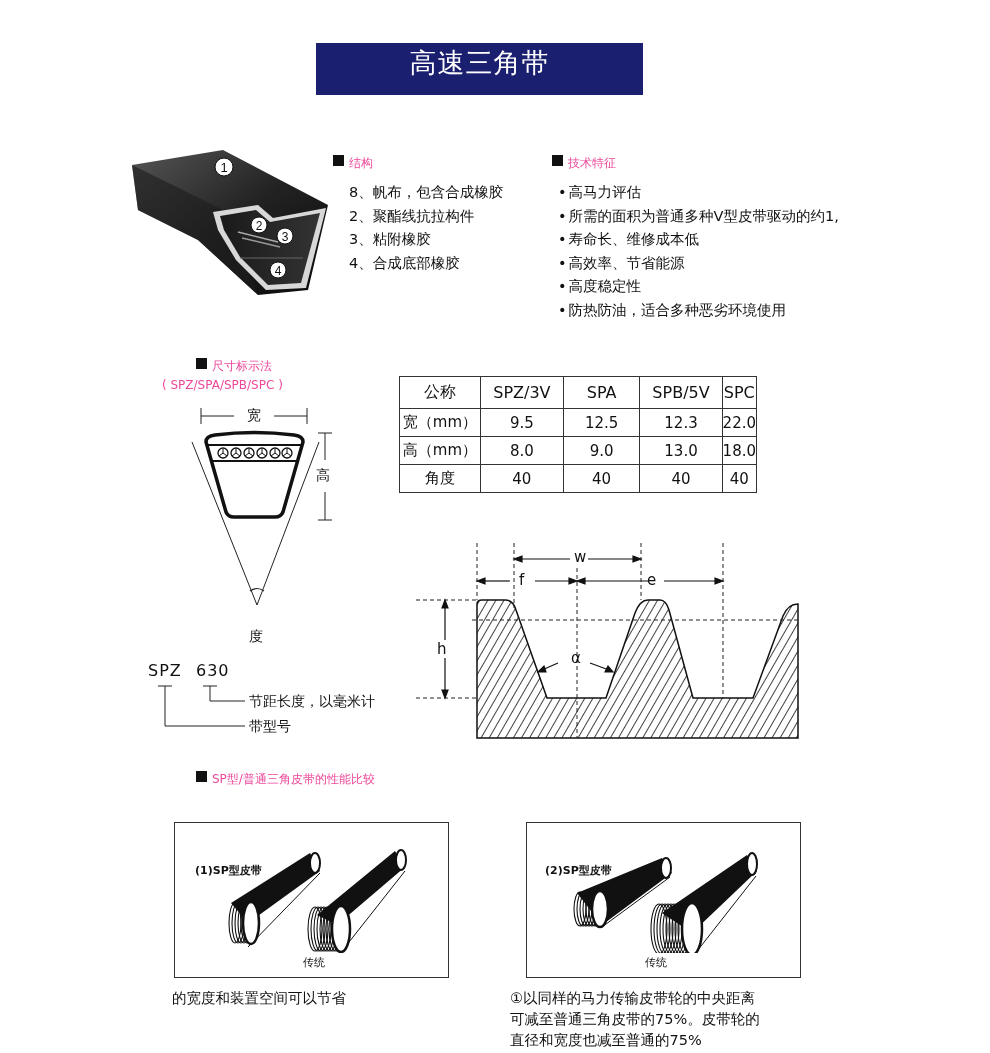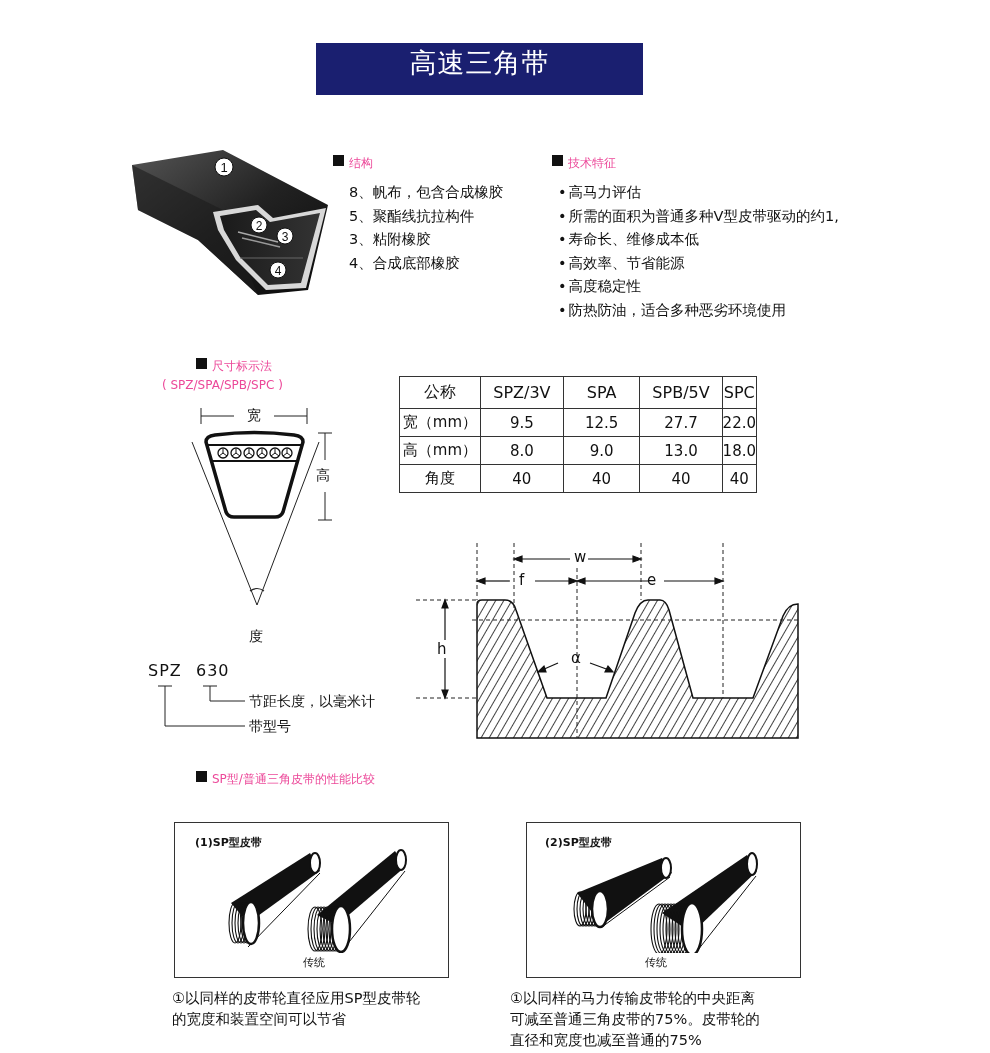--- a/index.html
+++ b/index.html
@@ -11,21 +11,21 @@
   .sec-head { font-size:12px; color:#ec4899; white-space:nowrap; }
   .sec-head .sq { display:inline-block; width:11px; height:11px; background:#111; margin-right:5px; vertical-align:1px; }
   .list { font-size:14.5px; line-height:23.5px; white-space:nowrap; }
   .list div { }
   .bullet::before { content:"•"; margin-right:2px; }
   table.spec { border-collapse:collapse; font-size:15px; }
   table.spec td { border:1px solid #333; text-align:center; height:27px; padding:0; }
   .small { font-size:14px; }
   .cap { font-size:14.5px; line-height:21px; }
   .panel { border:1.5px solid #333; background:#fff; }
-  .panel-label { font-size:11px; font-weight:bold; }
+  .panel-label { font-size:11px; font-weight:bold;margin-top:28px; }
   .panel-trad { font-size:11px; font-weight:normal; }
 </style>
 </head>
 <body>
 
 <div class="abs banner">
   <span>高速三角带</span>
 </div>
 
 <svg class="abs" style="left:128px;top:150px" width="205" height="150">
@@ -57,21 +57,21 @@
   <text x="157" y="91" text-anchor="middle" font-size="12" font-family="Liberation Sans, sans-serif" fill="#111">3</text>
   <circle cx="150" cy="120" r="8" fill="#fff" stroke="#111"></circle>
   <text x="150" y="125" text-anchor="middle" font-size="12" font-family="Liberation Sans, sans-serif" fill="#111">4</text>
 </svg>
 
 <div class="abs sec-head" style="left:333px;top:155px">
   <span class="sq"></span><span>结构</span>
 </div>
 <div class="abs list" style="left:349px;top:181px">
   <div>8、帆布，包含合成橡胶</div>
-  <div>5、聚酯线抗拉构件</div>
+  <div>2、聚酯线抗拉构件</div>
   <div>3、粘附橡胶</div>
   <div>4、合成底部橡胶</div>
 </div>
 
 <div class="abs sec-head" style="left:552px;top:155px">
   <span class="sq"></span><span>技术特征</span>
 </div>
 <div class="abs list" style="left:558px;top:181px">
   <div class="bullet">高马力评估</div>
   <div class="bullet">所需的面积为普通多种V型皮带驱动的约1,</div>
@@ -141,21 +141,21 @@
     <td style="width:85px;height:31px;font-size:16px">公称</td>
     <td style="width:88px;font-size:16px">SPZ/3V</td>
     <td style="width:86px;font-size:16px">SPA</td>
     <td style="width:87px;font-size:16px">SPB/5V</td>
     <td style="font-size:16px">SPC</td>
   </tr>
   <tr>
     <td>宽（mm）</td>
     <td>9.5</td>
     <td>12.5</td>
-    <td>27.7</td>
+    <td>12.3</td>
     <td>22.0</td>
   </tr>
   <tr>
     <td>高（mm）</td>
     <td>8.0</td>
     <td>9.0</td>
     <td>13.0</td>
     <td>18.0</td>
   </tr>
   <tr>
@@ -242,21 +242,20 @@
         <ellipse cx="112" cy="86" rx="7" ry="22"></ellipse>
         <ellipse cx="115" cy="86" rx="7" ry="22"></ellipse>
       <ellipse cx="118" cy="86" rx="7" ry="22"></ellipse>
         <ellipse cx="121" cy="86" rx="7" ry="22"></ellipse>
     </g>
     <ellipse cx="126" cy="86" rx="9" ry="23" fill="#fff" stroke="#111" stroke-width="2.5"></ellipse>
   </svg>
   <div class="abs panel-trad" style="left:128px;top:132px">传统</div>
 </div>
 <div class="abs cap" style="left:172px;top:988px">
-  <div>①以同样的皮带轮直径应用SP型皮带轮</div>
   <div>的宽度和装置空间可以节省</div>
 </div>
 
 <div class="abs panel" style="left:526px;top:822px;width:273px;height:154px">
   <div class="abs panel-label" style="left:18px;top:12px">(2)SP型皮带</div>
   <svg class="abs" style="left:35px;top:20px" width="210" height="110">
     <path d="M 15 50 L 100 15 L 110 30 L 40 82 Z" fill="#111"></path>
     <ellipse cx="104" cy="25" rx="5" ry="10" fill="#fff" stroke="#111" stroke-width="2"></ellipse>
     <path d="M 40 84 L 108 34" stroke="#111" stroke-width="1"></path>
     <g stroke="#111" stroke-width="1.1" fill="none">

